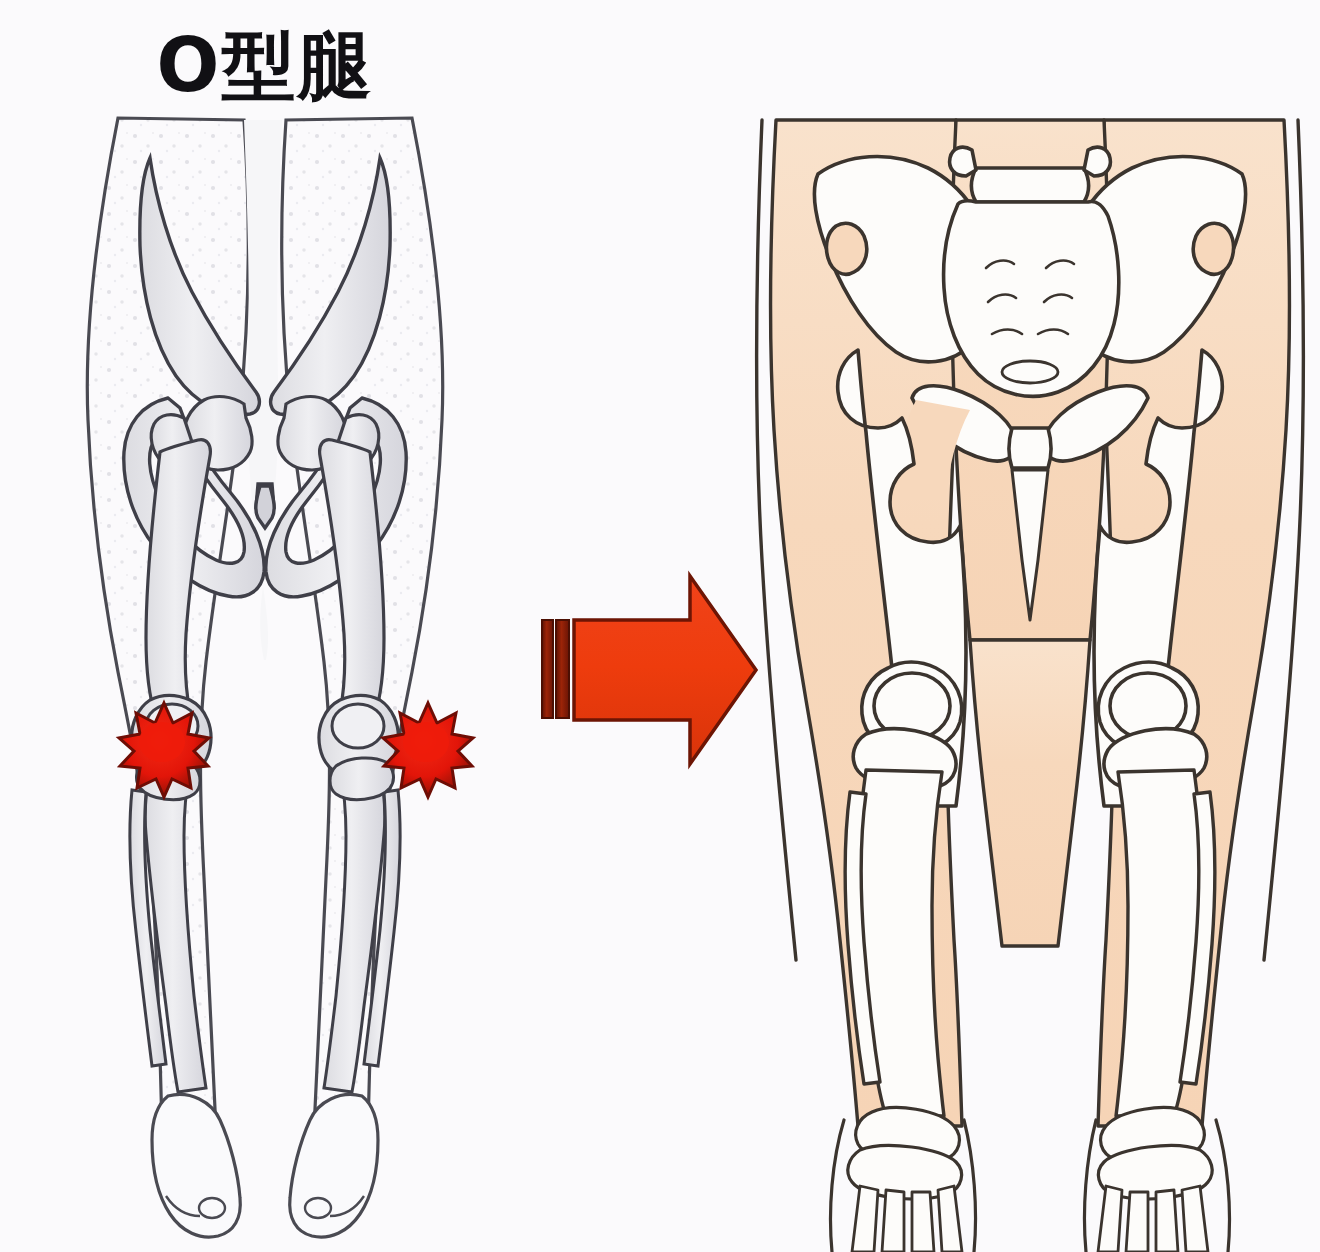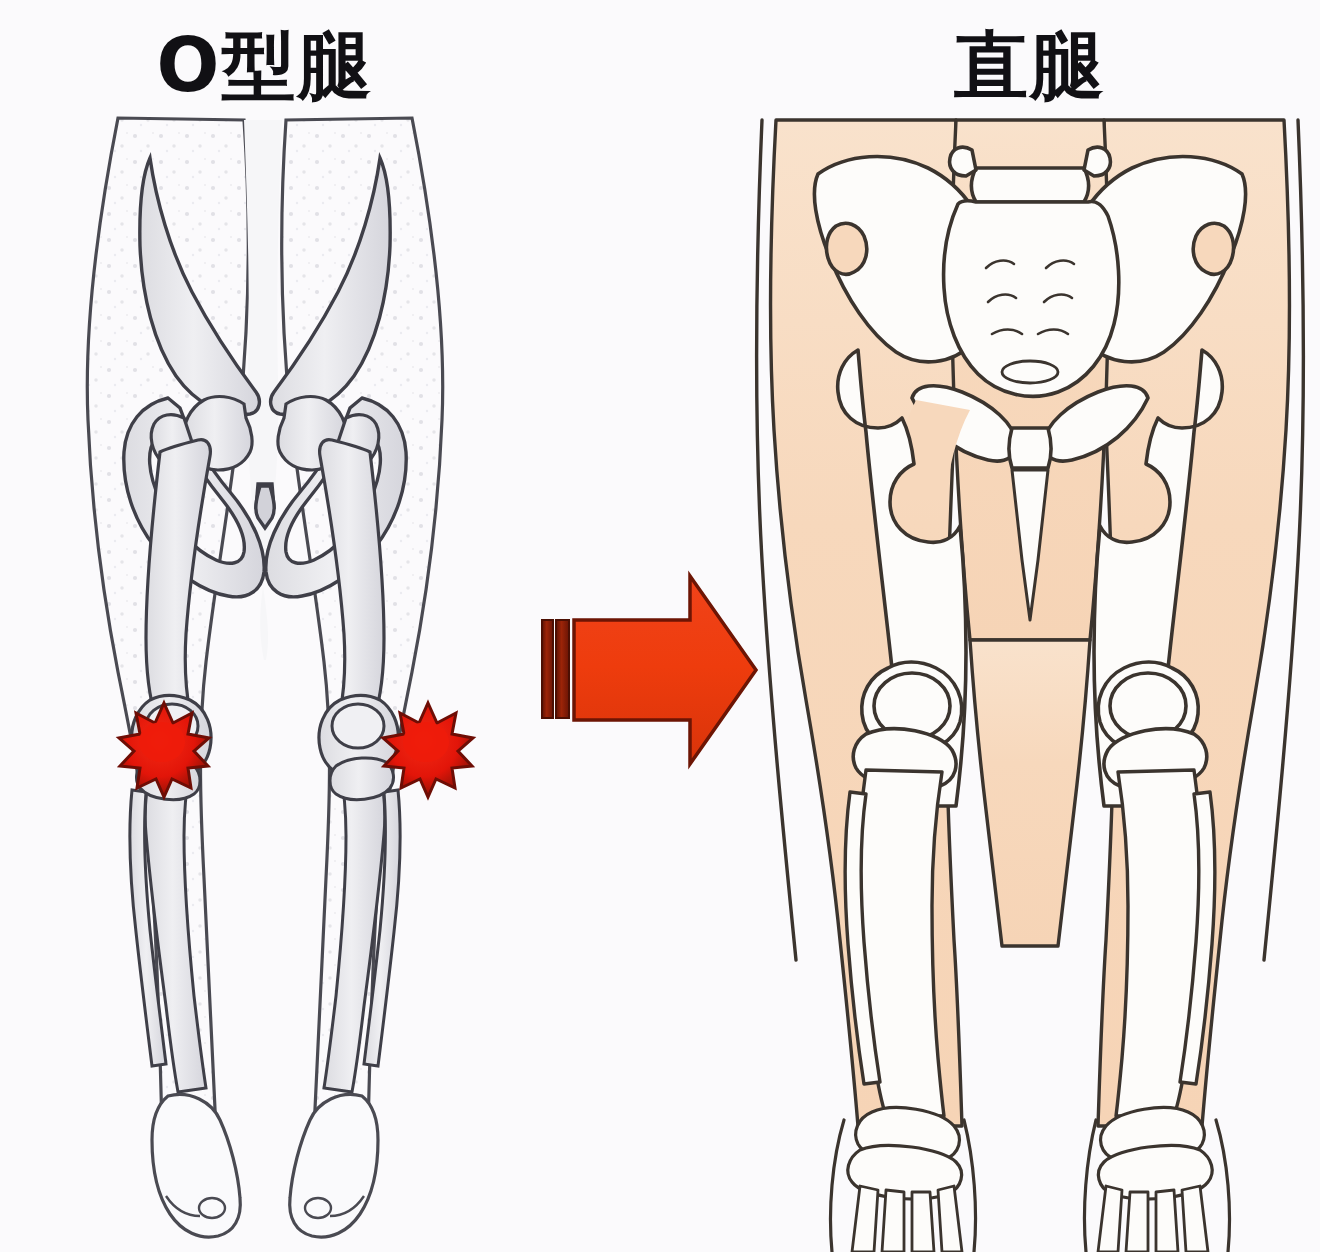--- a/index.html
+++ b/index.html
@@ -217,21 +217,20 @@
 
       <rect x="14" y="60" width="11" height="98" fill="url(#barFill)" stroke="#4c0f03" stroke-width="2"></rect>
       <rect x="28" y="60" width="13" height="98" fill="url(#barFill)" stroke="#4c0f03" stroke-width="2"></rect>
 
       <path d="M46,60 L162,60 L162,16 L228,110 L162,204 L162,160 L46,160 Z" fill="url(#arrowFill)" stroke="#6d1504" stroke-width="3.5" stroke-linejoin="miter"></path>
     </svg>
   </div>
 
   <div class="panel" id="panel-right">
 
-    <div class="panel-title" id="title-right">直腿</div>
 
     <svg class="art" viewBox="0 0 580 1252" preserveAspectRatio="none">
       <defs>
         <linearGradient id="skinG" x1="0" y1="0" x2="0" y2="1">
           <stop offset="0%" stop-color="#f9e2cc"></stop>
           <stop offset="40%" stop-color="#f7d8bc"></stop>
           <stop offset="100%" stop-color="#f6d4b6"></stop>
         </linearGradient>
       </defs>
 

